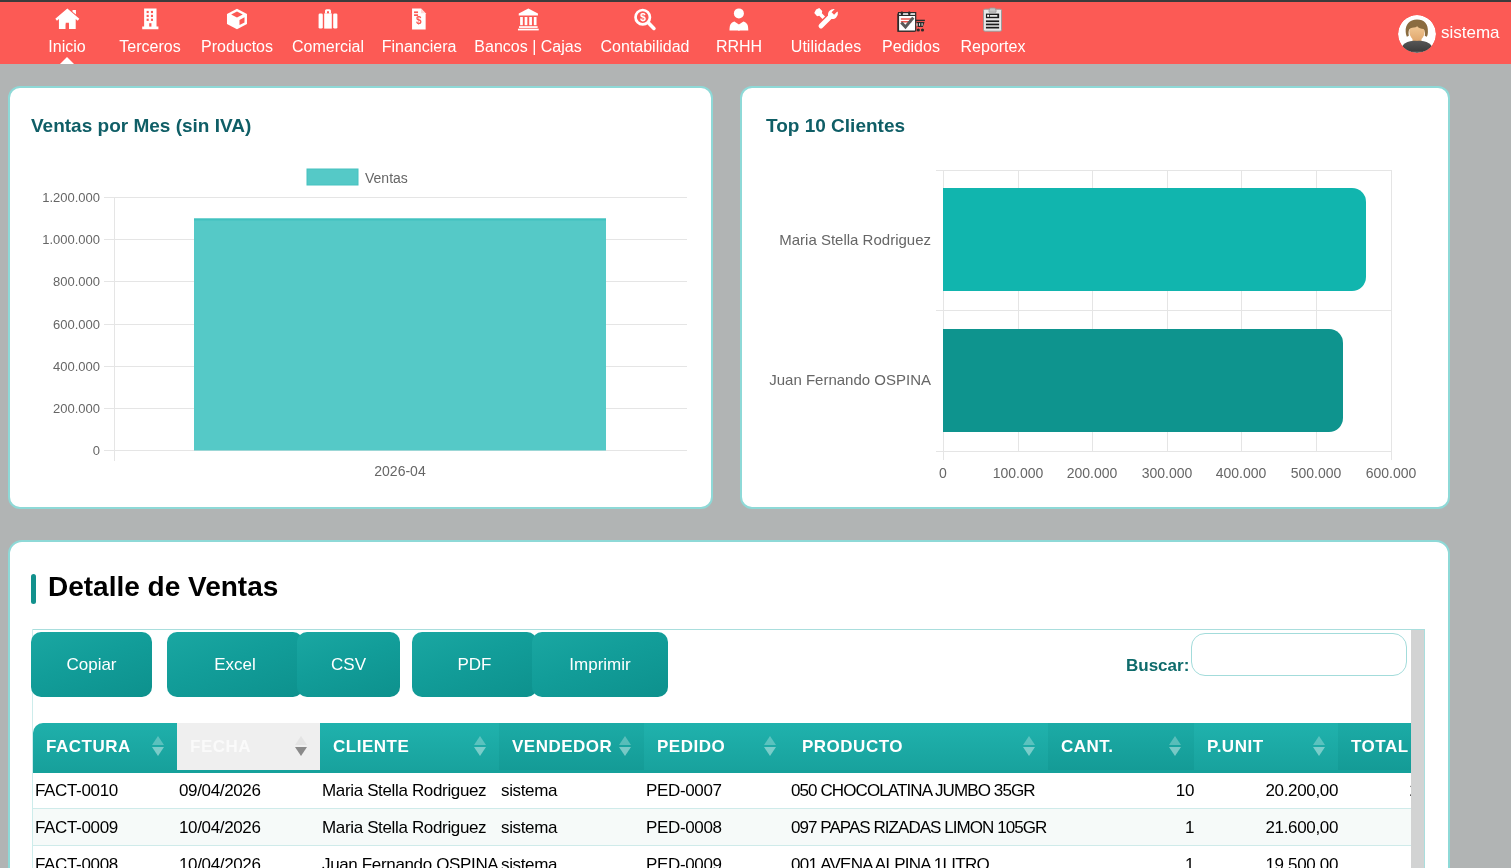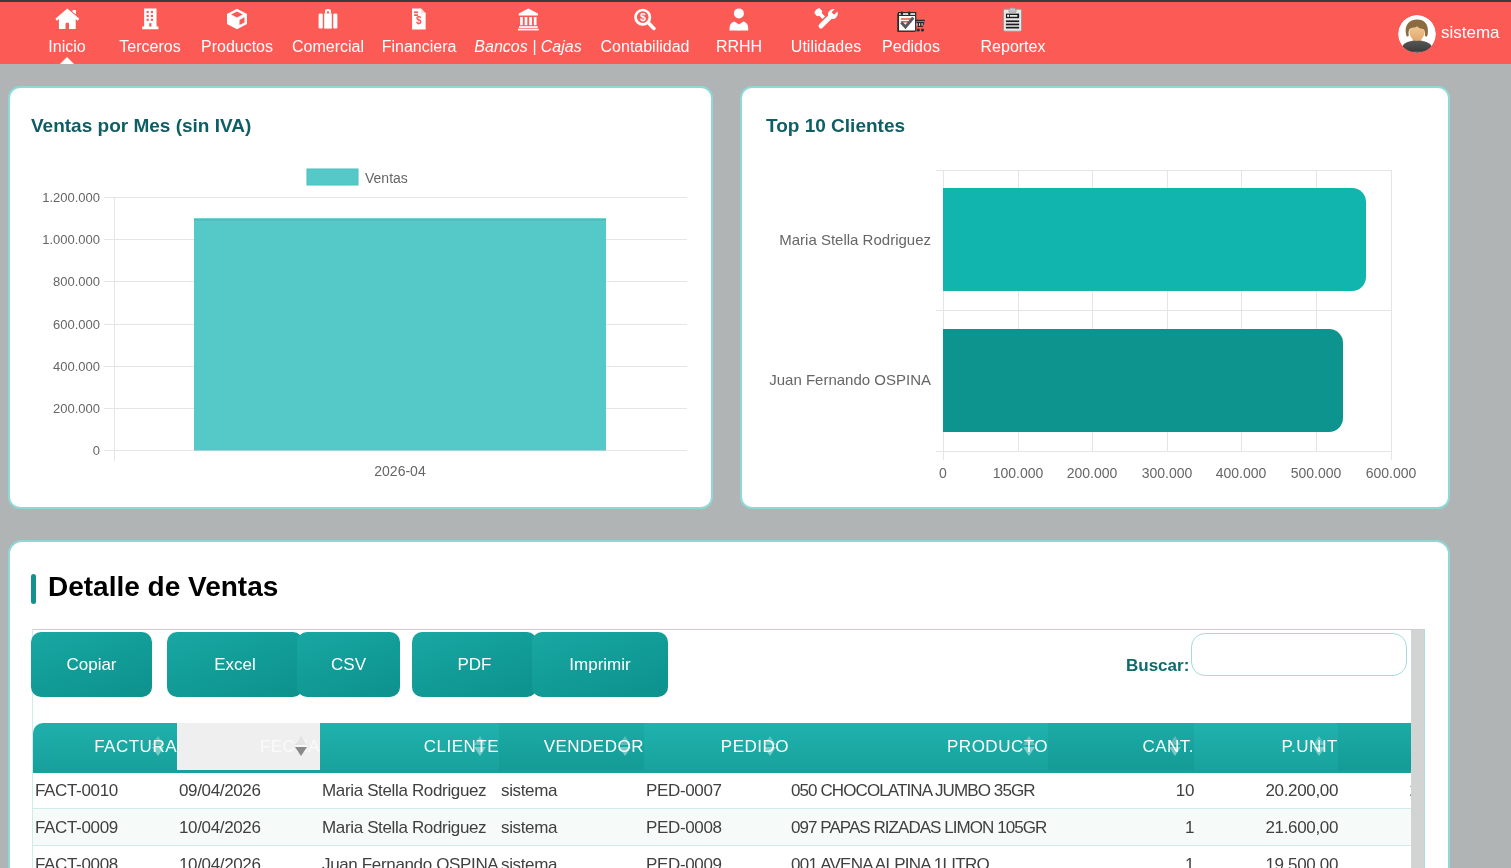--- a/index.html
+++ b/index.html
@@ -27,22 +27,22 @@
 #wraptop { left:32px; top:629px; width:1393px; height:1px; background:#a9dedd; }
 #wrapleft { left:32px; top:629px; width:1px; height:239px; background:#cdeceb; }
 #wrapright { left:1424px; top:629px; width:1px; height:239px; background:#a9dedd; }
 #scrollbar { left:1411px; top:630px; width:13px; height:238px; background:#d2d3d3; }
 .btn { position:absolute; top:632px; height:65px; border-radius:10px; color:#fff; font-size:17px; font-weight:normal; text-align:center; line-height:65px; background:linear-gradient(160deg,#1aa7a2 0%,#129d99 45%,#0d918d 100%); }
 #buscarl { left:1126px; top:644px; color:#0e6b6b; font-size:17px; font-weight:bold;margin-top:12px; }
 #searchbox { left:1191px; top:633px; width:216px; height:43px; border:1px solid #a3dcdb; border-radius:14px; background:#fff; }
 
 #tablewrap { left:33px; top:723px; width:1378px; height:145px; overflow:hidden; }
 table { border-collapse:collapse; table-layout:fixed; width:1458px; }
-th { height:48px; font-size:17px; font-weight:normal; color:#fff; text-align:right; padding:0 0 0 13px; letter-spacing:0.5px; position:relative; }
-td { height:37px; font-size:17px; letter-spacing:-0.35px; color:#404040; padding:3px 0 0 2px; border-bottom:1px solid #cfebea; white-space:nowrap; overflow:hidden; }
+th { height:48px; font-size:17px; font-weight:bold; color:#fff; text-align:left; padding:0 0 0 13px; letter-spacing:0.5px; position:relative; }
+td { height:37px; font-size:17px; letter-spacing:-0.35px; color:#000000; padding:3px 0 0 2px; border-bottom:1px solid #cfebea; white-space:nowrap; overflow:hidden; }
 td.r { text-align:right; padding-right:0; }
 tr.odd  td { background:#fff; }
 tr.even td { background:#f6faf9; }
 .sorticon { position:absolute; right:12px; top:13px; width:14px; height:22px; }
 .tri-up { position:absolute; left:1px; top:0; width:0; height:0; border-left:6px solid transparent; border-right:6px solid transparent; border-bottom:9px solid rgba(255,255,255,0.28); }
 .tri-dn { position:absolute; left:1px; top:11px; width:0; height:0; border-left:6px solid transparent; border-right:6px solid transparent; border-top:9px solid rgba(255,255,255,0.42); }
 th.c1 { background:linear-gradient(#1fb0ab,#17a09b); border-top-left-radius:10px; }
 th.c2 { background:linear-gradient(#20b2ad,#18a29d); }
 th.c3 { background:linear-gradient(#1caba6,#149b96); }
 th.sorted { background:#efefef; color:#fafafa; }
@@ -109,21 +109,21 @@
       <path d="M14.4 1.6l4.6 4.6h-4.6z" fill="#ffd8d6"></path>
       <g fill="#fc5a55">
         <rect x="7.4" y="4.4" width="4" height="1.7"></rect>
         <rect x="7.4" y="7.3" width="4" height="1.7"></rect>
       </g>
       <text x="12.2" y="16.6" font-size="10" font-weight="bold" fill="#fc5a55" text-anchor="middle" font-family="Liberation Sans">$</text>
     </svg>
 <div class="nlabel">Financiera</div>
   </div>
 
-<div class="nitem" style="left:528px; transform:translateX(-50%);font-style:italic;">
+<div class="nitem" style="left:528px; transform:translateX(-50%);">
 <svg width="22" height="24" viewBox="0 0 22 24">
       <g fill="#fff">
         <path d="M11 1.4 20.6 6.4v2.2H1.4V6.4Z"></path>
         <rect x="2.8" y="10" width="2.7" height="8.2"></rect>
         <rect x="7.3" y="10" width="2.7" height="8.2"></rect>
         <rect x="11.9" y="10" width="2.7" height="8.2"></rect>
         <rect x="16.5" y="10" width="2.7" height="8.2"></rect>
         <rect x="1.7" y="19.2" width="18.6" height="1.7"></rect>
         <rect x="0.6" y="21.7" width="20.8" height="1.7"></rect>
       </g>
@@ -175,21 +175,21 @@
         <path d="M21.4 11h8l-1.6 5h-5.2z" fill="#2b2b2b"></path>
         <path d="M20.2 9.4h9.6" stroke="#2b2b2b" stroke-width="1.4"></path>
         <circle cx="23.2" cy="19" r="1.6" fill="#2b2b2b"></circle>
         <circle cx="27.4" cy="19" r="1.6" fill="#2b2b2b"></circle>
         <path d="M22 12.2v2.6M24.5 12.2v2.6M27 12.2v2.6" stroke="#fff" stroke-width="0.9"></path>
       </g>
     </svg>
 <div class="nlabel">Pedidos</div>
   </div>
 
-<div class="nitem" style="left:993px; transform:translateX(-50%);margin-left:20px;">
+<div class="nitem" style="left:993px; transform:translateX(-50%);">
 <svg width="20" height="25" viewBox="0 0 20 25">
       <rect x="1" y="2.2" width="18" height="22" rx="1.4" fill="#e8e8e8" stroke="#9a9a9a" stroke-width="1"></rect>
       <path d="M6.5 3.4 7.6 1h4.8l1.1 2.4v1.8H6.5z" fill="#c4c4c4" stroke="#9a9a9a" stroke-width="0.8"></path>
       <rect x="3.4" y="6.6" width="13.2" height="4.6" fill="#1c1c1c"></rect>
       <rect x="4.6" y="7.8" width="2" height="2" fill="#fff"></rect>
       <rect x="7.4" y="8.1" width="7.4" height="1.6" fill="#fff"></rect>
       <g fill="#1c1c1c">
         <rect x="3.4" y="13.4" width="13.2" height="1.7"></rect>
         <rect x="3.4" y="16.6" width="13.2" height="1.7"></rect>
         <rect x="3.4" y="19.8" width="13.2" height="1.7"></rect>

